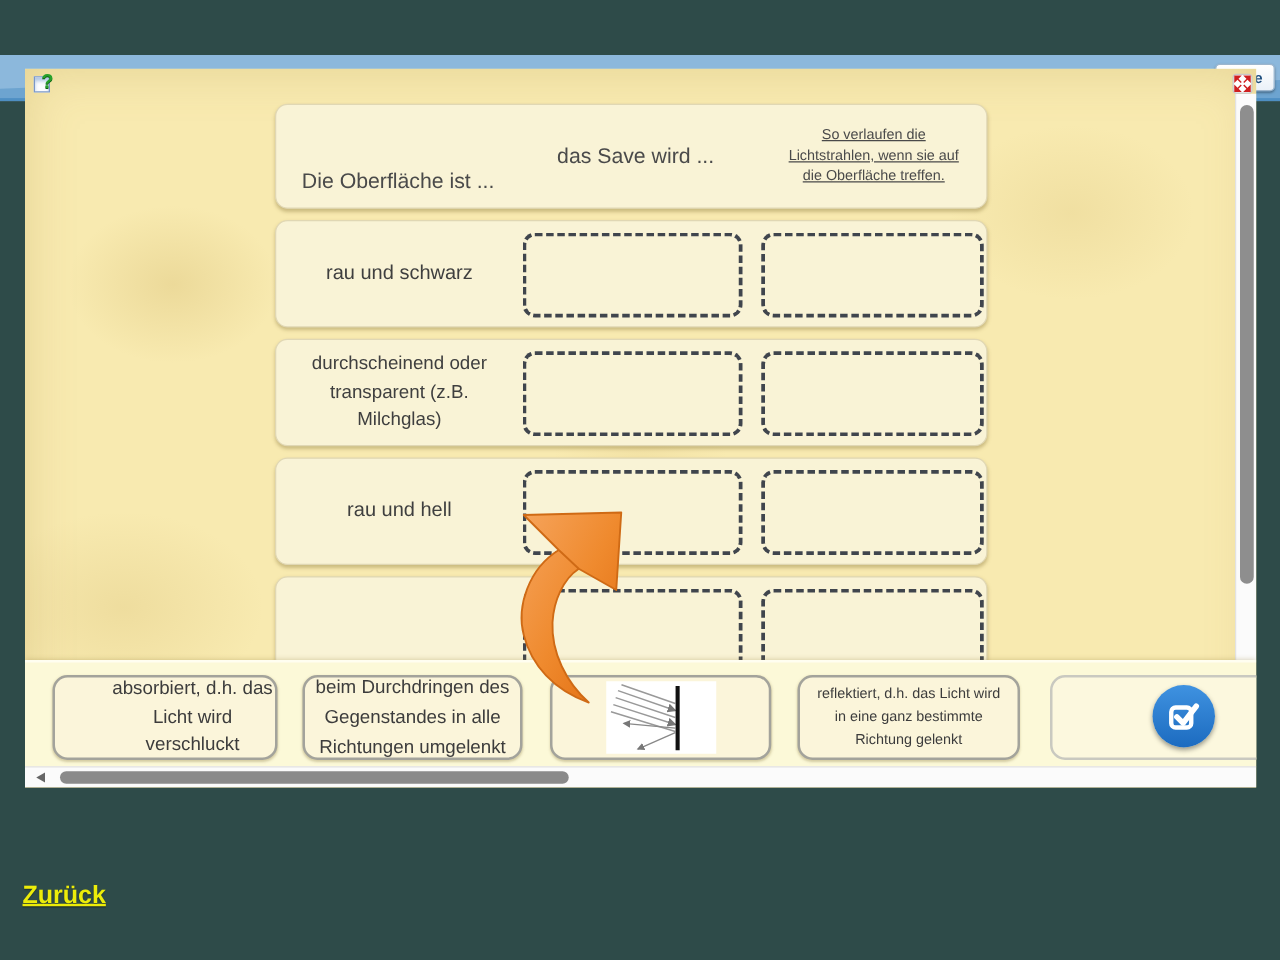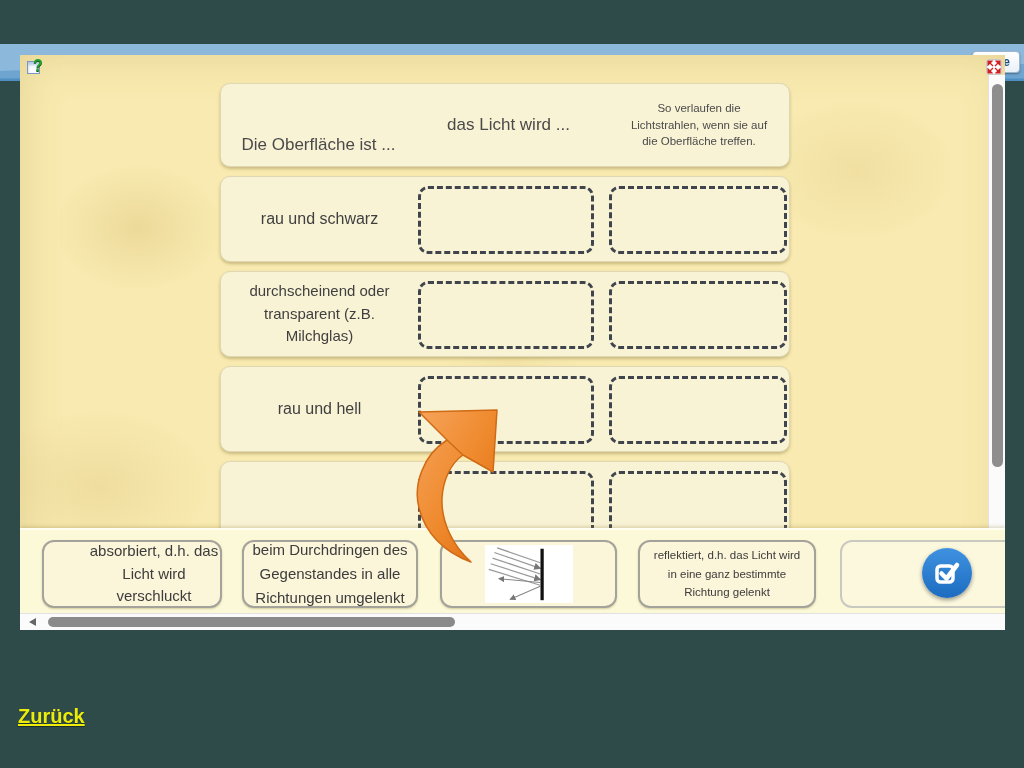--- a/index.html
+++ b/index.html
@@ -34,21 +34,21 @@
     border:1px solid #c8c8c8; border-radius:3px; z-index:4; cursor:pointer; }
 
   
   .rowcol { position:absolute; left:200px; top:0; width:570px; z-index:1; }
   .card { position:absolute; left:0; width:570px; background:#f9f3d6; border:1px solid #e0d7b4;
     border-radius:10px; box-shadow:0 2px 3px rgba(120,100,40,.35); }
   .card.header { top:28px; height:84px; display:flex; align-items:center; }
   .hcol { text-align:center; color:#4a4a4a; }
   .hcol1 { width:195px; font-size:17px;margin-top:39px; }
   .hcol2 { width:185px; font-size:17px; }
-  .hcol3 { width:180px; font-size:11.5px; line-height:1.45; margin-left:8px; }
+  .hcol3 { width:180px; font-size:11.5px; line-height:1.45; margin-left:8px;text-decoration:underline; }
   .mrow { height:86px; }
   .mrow .lbl { position:absolute; left:0; top:0; width:197px; height:100%;
     display:flex; align-items:center; justify-content:center; text-align:center;
     font-size:16px; color:#3f3f3f; line-height:1.5; padding:0 8px; }
   .mrow .lbl.small { font-size:15px; line-height:1.5; }
   .dz { position:absolute; top:9px; width:176px; height:68px; border:3px dashed #40454d; border-radius:10px; }
   .dz.z1 { left:197px; }
   .dz.z2 { left:388px; width:178px; }
   .preline { white-space:pre-line; }
 
@@ -120,21 +120,21 @@
         <line x1="3" y1="11" x2="6" y2="8"></line>
           <line x1="11" y1="11" x2="8" y2="8"></line>
       </g>
     </svg>
   </div>
 
   <div class="rowcol">
 
     <div class="card header">
       <div class="hcol hcol1">Die Oberfläche ist ...</div>
-      <div class="hcol hcol2">das Licht wird ...</div>
+      <div class="hcol hcol2">das Save wird ...</div>
       <div class="hcol hcol3 preline">So verlaufen die
 Lichtstrahlen, wenn sie auf
 die Oberfläche treffen.</div>
     </div>
 
     <div class="card mrow" style="top:121px;">
       <div class="lbl">rau und schwarz</div>
       <div class="dz z1"></div>
       <div class="dz z2"></div>
     </div>

